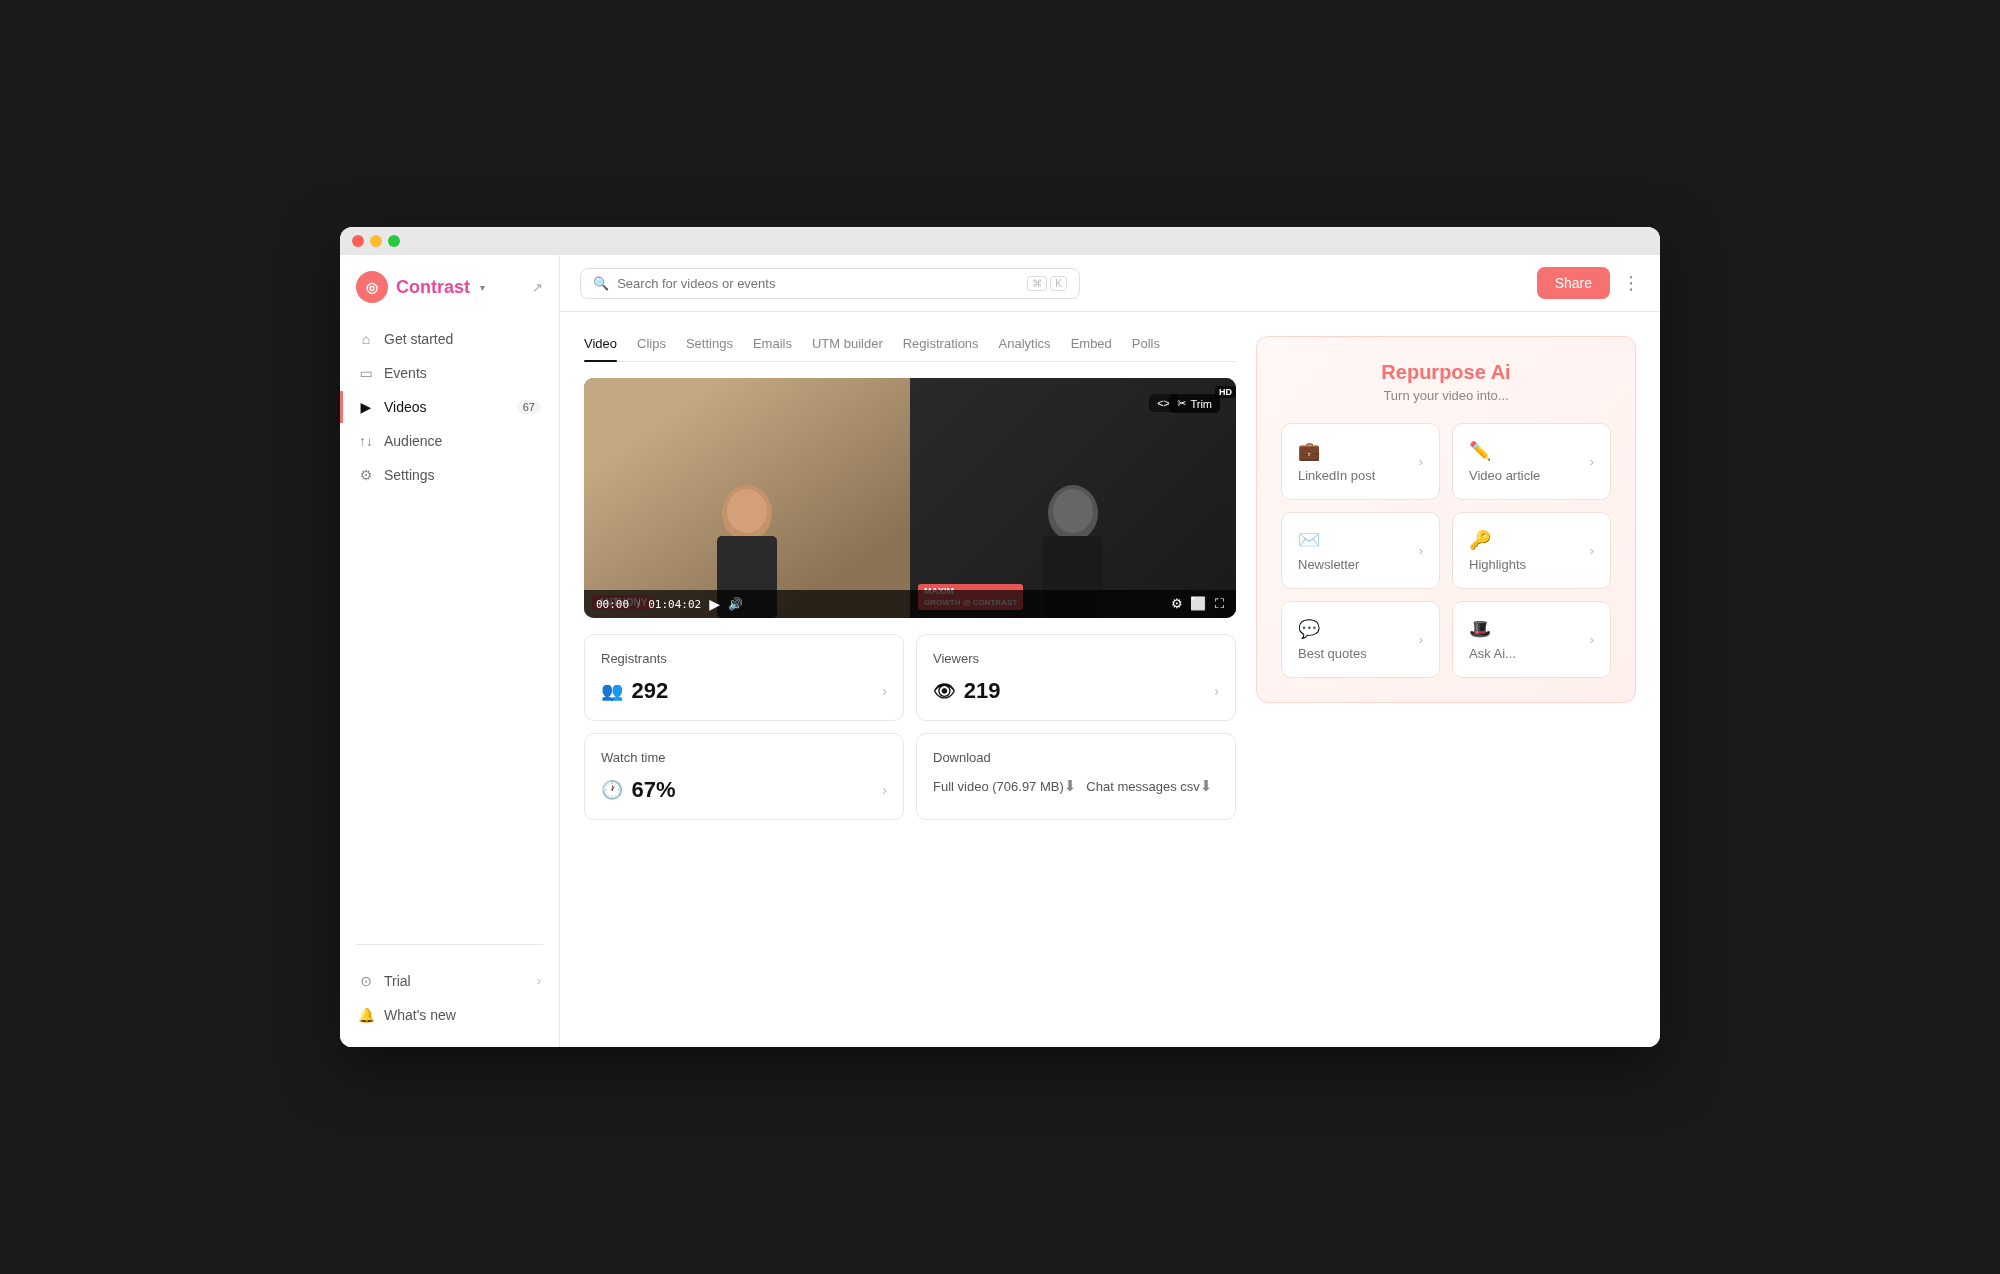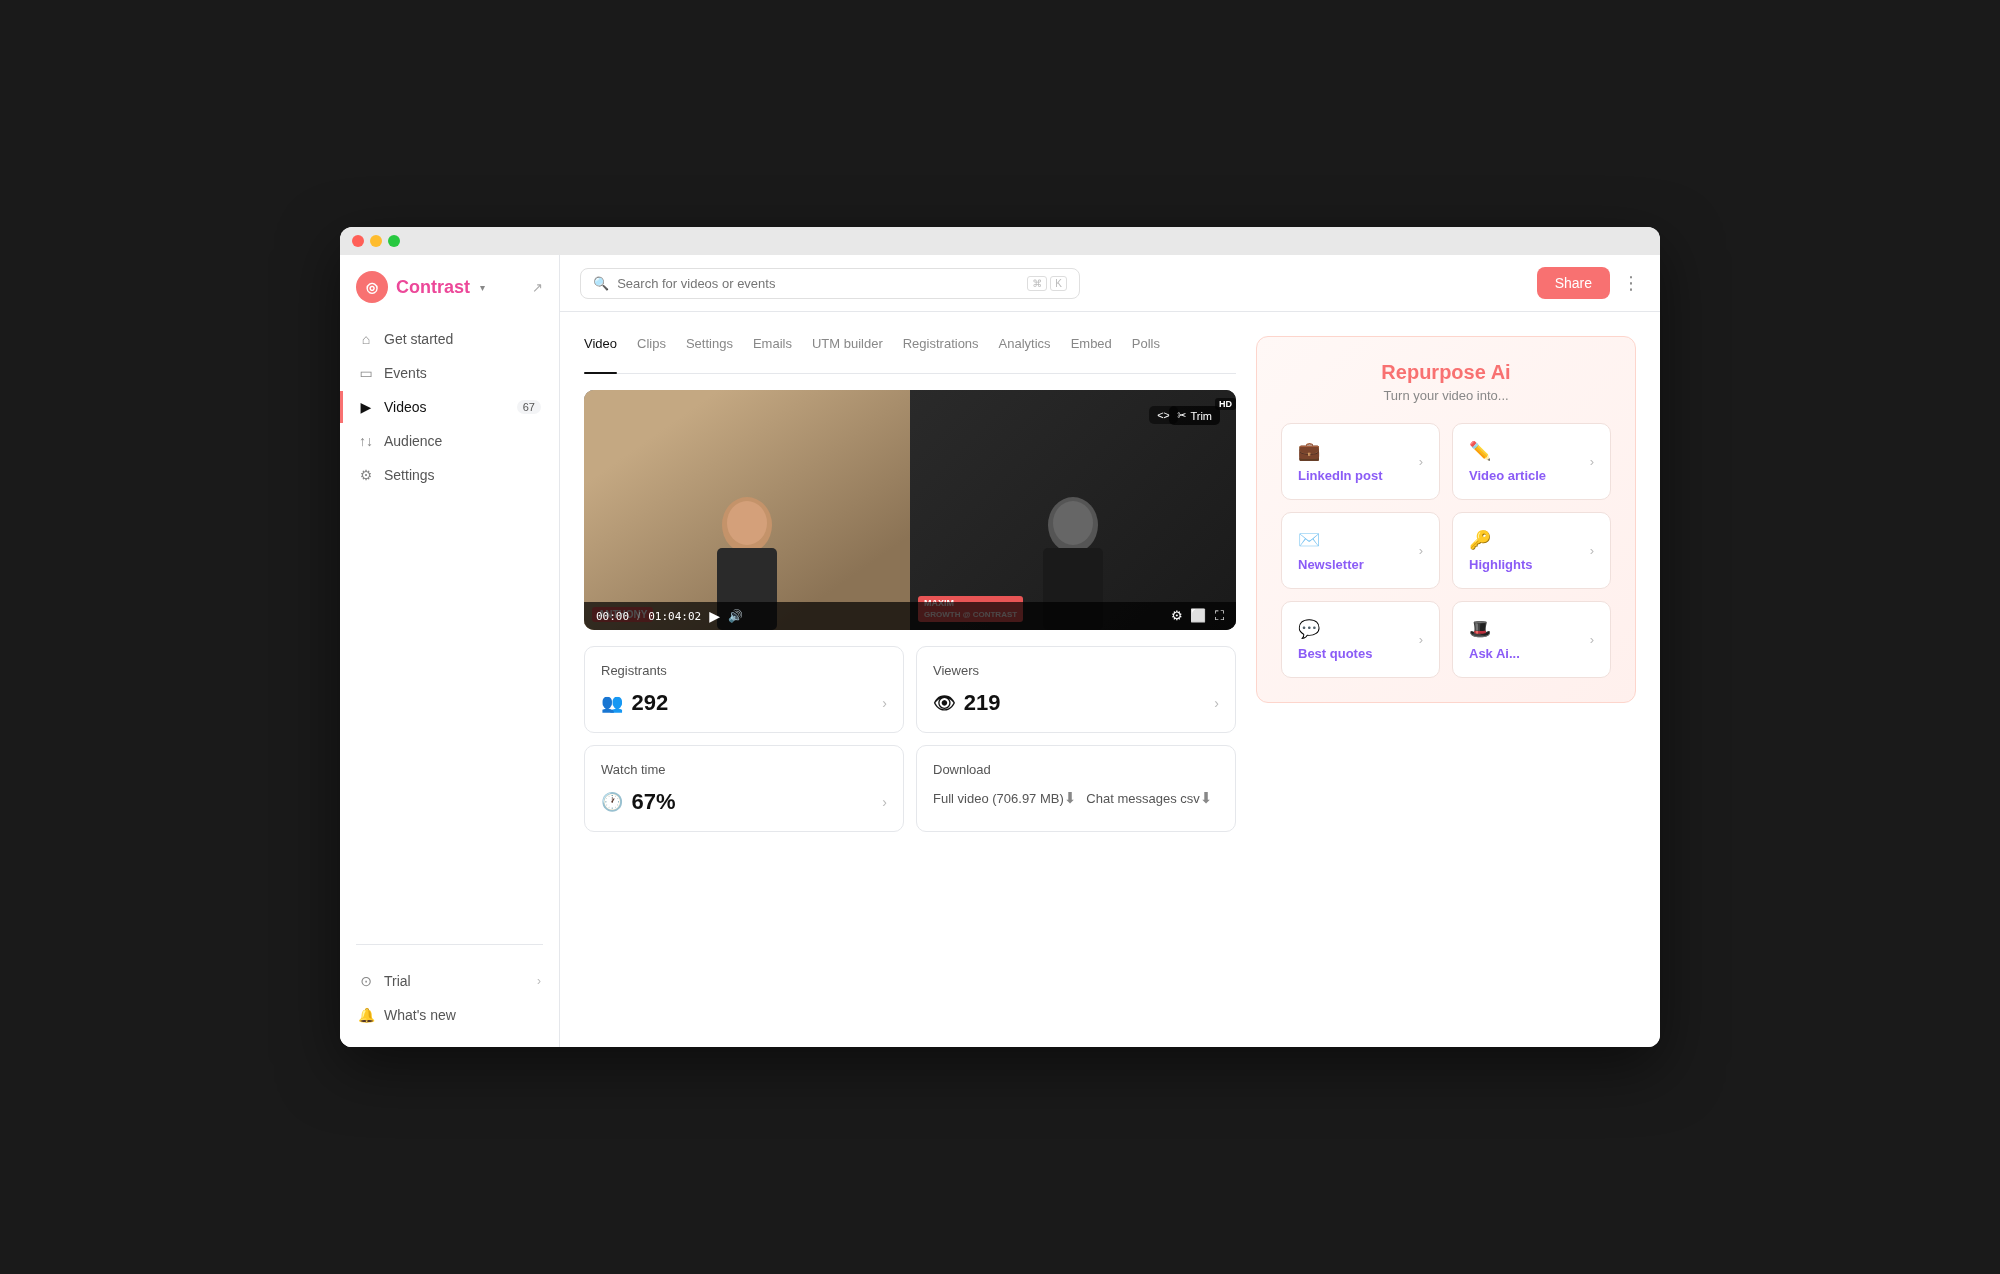--- a/index.html
+++ b/index.html
@@ -239,21 +239,21 @@
     }
     .tabs {
       display: flex;
       gap: 20px;
       border-bottom: 1px solid #e5e7eb;
       margin-bottom: 16px;
     }
     .tab {
       font-size: 13px;
       color: #888;
-      padding-bottom: 22px;
+      padding-bottom: 10px;
       cursor: pointer;
       position: relative;
     }
     .tab.active {
       color: #111;
       font-weight: 500;
     }
     .tab.active::after {
       content: '';
       position: absolute;
@@ -460,22 +460,22 @@
       transition: background 0.15s;
     }
     .repurpose-item-left {
       display: flex;
       flex-direction: column;
       gap: 6px;
     }
     .repurpose-icon { font-size: 18px; }
     .repurpose-item-label {
       font-size: 13px;
-      font-weight: 700;
-      color: #8b5cf6;
+      font-weight: 400;
+      color: #737373;
     }
     .repurpose-chevron { color: #bbb; font-size: 13px; }
   </style>
 </head>
 <body>
 
 <div class="window">
 
   <div class="window-chrome">
     <div class="dot dot-red"></div>

